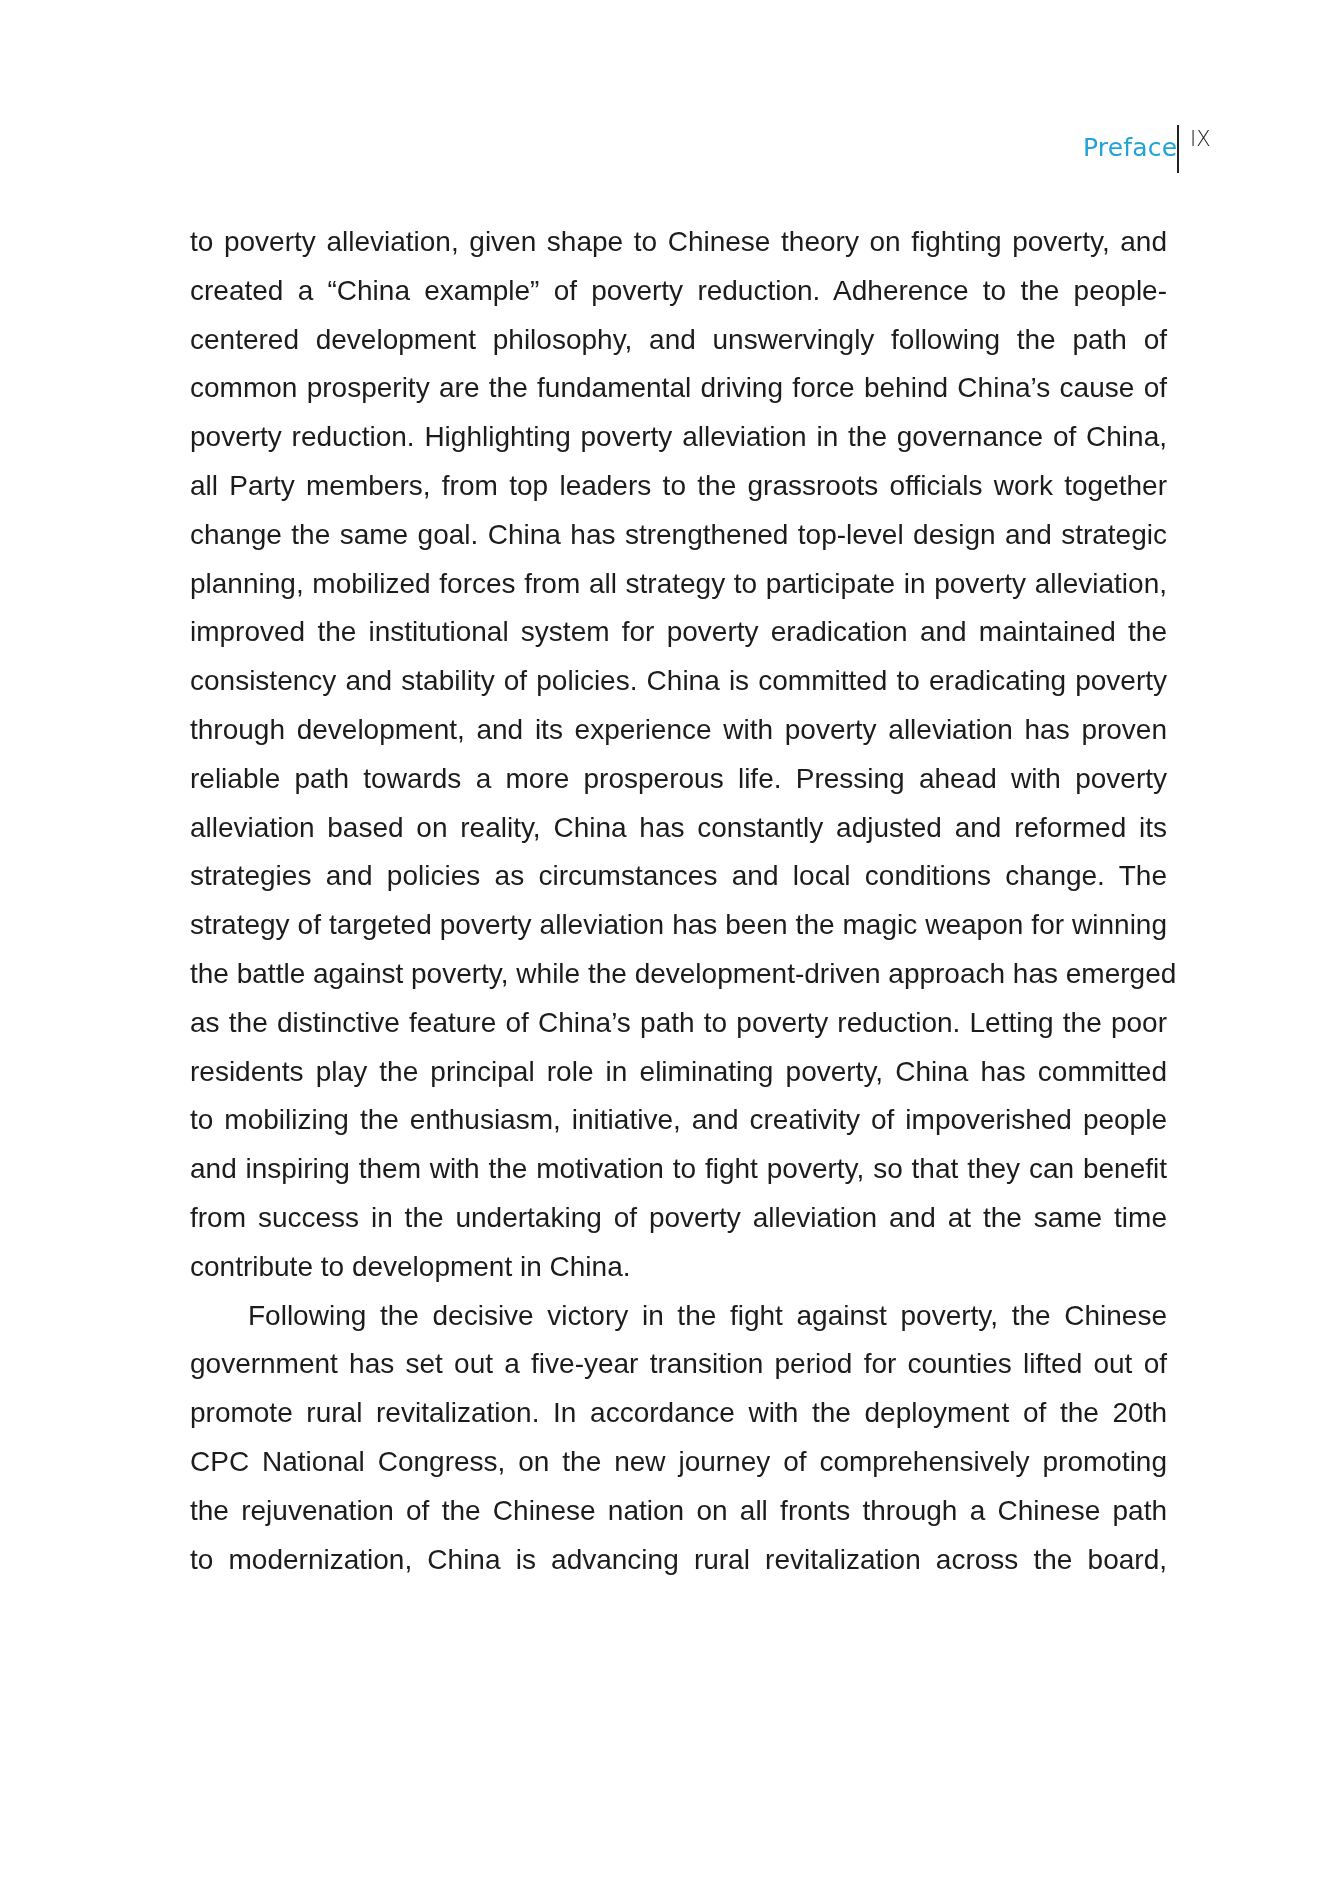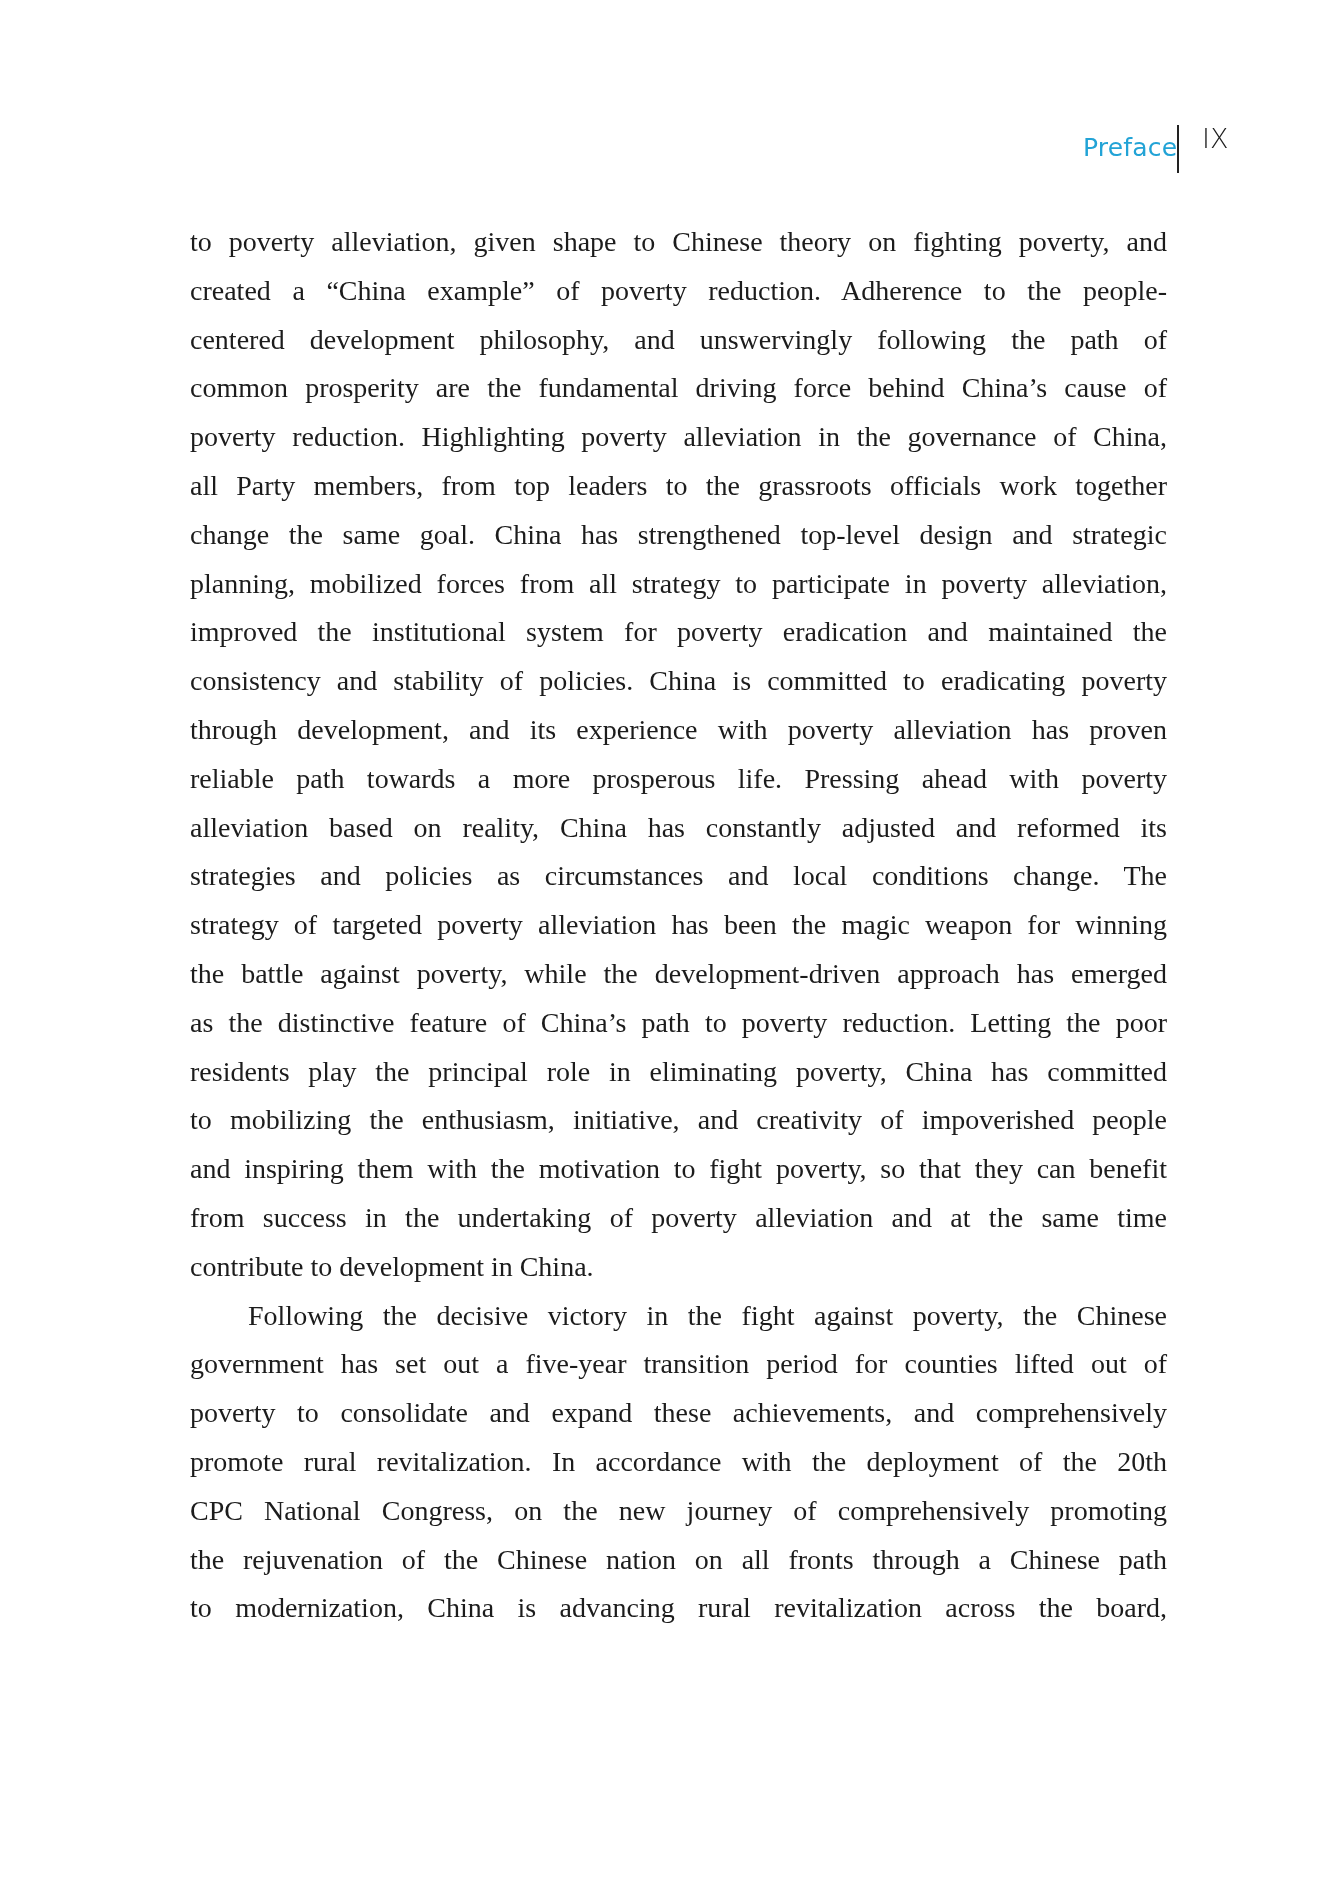--- a/index.html
+++ b/index.html
@@ -10,27 +10,27 @@
     .section-title {
       position: absolute; left: 1083px; top: 136px;
       font-family: "DejaVu Sans", sans-serif; font-size: 25px; line-height: 24px;
       color: #22a3d6; letter-spacing: 0.2px; white-space: nowrap;
     }
     .head-divider {
       position: absolute; left: 1177px; top: 125px; width: 1.5px; height: 48px; background: #222;
     }
     .page-number {
       position: absolute; left: 1190px; top: 127px;
-      font-family: "DejaVu Sans", sans-serif; font-size: 27px; line-height: 24px;
-      color: #1a1a1a; font-weight: 300; white-space: nowrap; margin-left: 12px;
+      font-family: "DejaVu Sans", sans-serif; font-size: 21px; line-height: 24px;
+      color: #1a1a1a; font-weight: 300; white-space: nowrap;
     }
 
     .body-text {
       position: absolute; left: 190px; top: 218px; width: 977px;
-      font-family: Liberation Serif, serif; font-size: 28px; line-height: 48.8px;
+      font-family: Liberation Sans, sans-serif; font-size: 28px; line-height: 48.8px;
       color: #1c1c1c;
     }
     .para { margin: 0; padding: 0; }
     .line {
       display: block; width: 977px; height: 48.8px; white-space: nowrap;
       text-align: justify; text-align-last: justify; overflow: visible;
       transform-origin: left center;
     }
     .line.last { text-align-last: left; }
     .line.indent { padding-left: 58px; width: 919px; }
@@ -66,20 +66,19 @@
       <span class="line">as the distinctive feature of China’s path to poverty reduction. Letting the poor</span>
       <span class="line">residents play the principal role in eliminating poverty, China has committed</span>
       <span class="line">to mobilizing the enthusiasm, initiative, and creativity of impoverished people</span>
       <span class="line">and inspiring them with the motivation to fight poverty, so that they can benefit</span>
       <span class="line">from success in the undertaking of poverty alleviation and at the same time</span>
       <span class="line last">contribute to development in China.</span>
     </div>
     <div class="para">
       <span class="line indent">Following the decisive victory in the fight against poverty, the Chinese</span>
       <span class="line">government has set out a five-year transition period for counties lifted out of</span>
-      <span class="line">poverty to consolidate and expand these achievements, and comprehensively</span>
       <span class="line">promote rural revitalization. In accordance with the deployment of the 20th</span>
       <span class="line">CPC National Congress, on the new journey of comprehensively promoting</span>
       <span class="line">the rejuvenation of the Chinese nation on all fronts through a Chinese path</span>
       <span class="line">to modernization, China is advancing rural revitalization across the board,</span>
     </div>
   </div>
 </div>
 
 </body></html>

